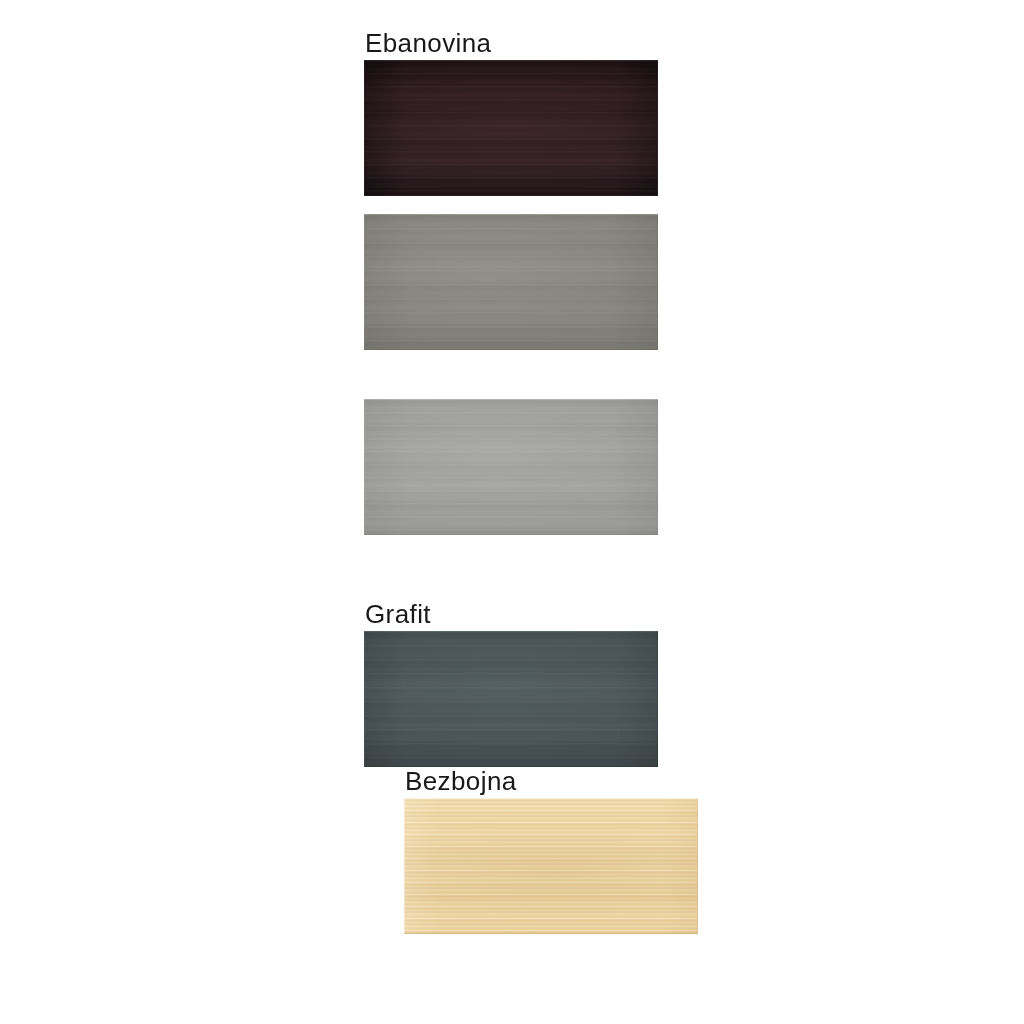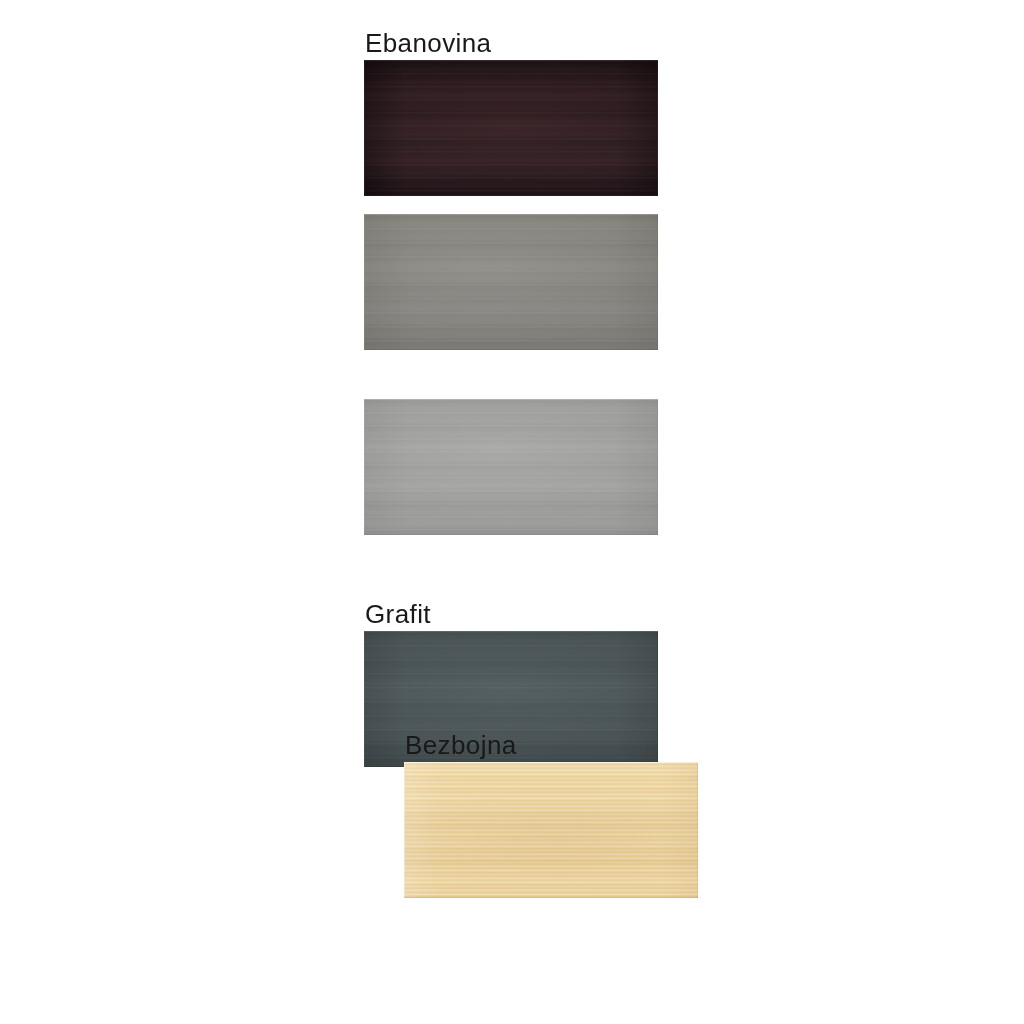--- a/index.html
+++ b/index.html
@@ -287,21 +287,21 @@
 
   <div class="swatch-group" style="top:584px;margin-top:17px;">
     <div class="swatch-label">Grafit</div>
     <div class="swatch-tile tile-grafit">
       <div class="grain"></div>
       <div class="sheen"></div>
       <div class="edge"></div>
     </div>
   </div>
 
-  <div class="swatch-group" style="top:732px;padding-left:40px;">
+  <div class="swatch-group" style="top:768px;padding-left:40px;">
     <div class="swatch-label">Bezbojna</div>
     <div class="swatch-tile tile-bezbojna">
       <div class="grain"></div>
       <div class="sheen"></div>
       <div class="edge"></div>
     </div>
   </div>
 
 </div>
 

